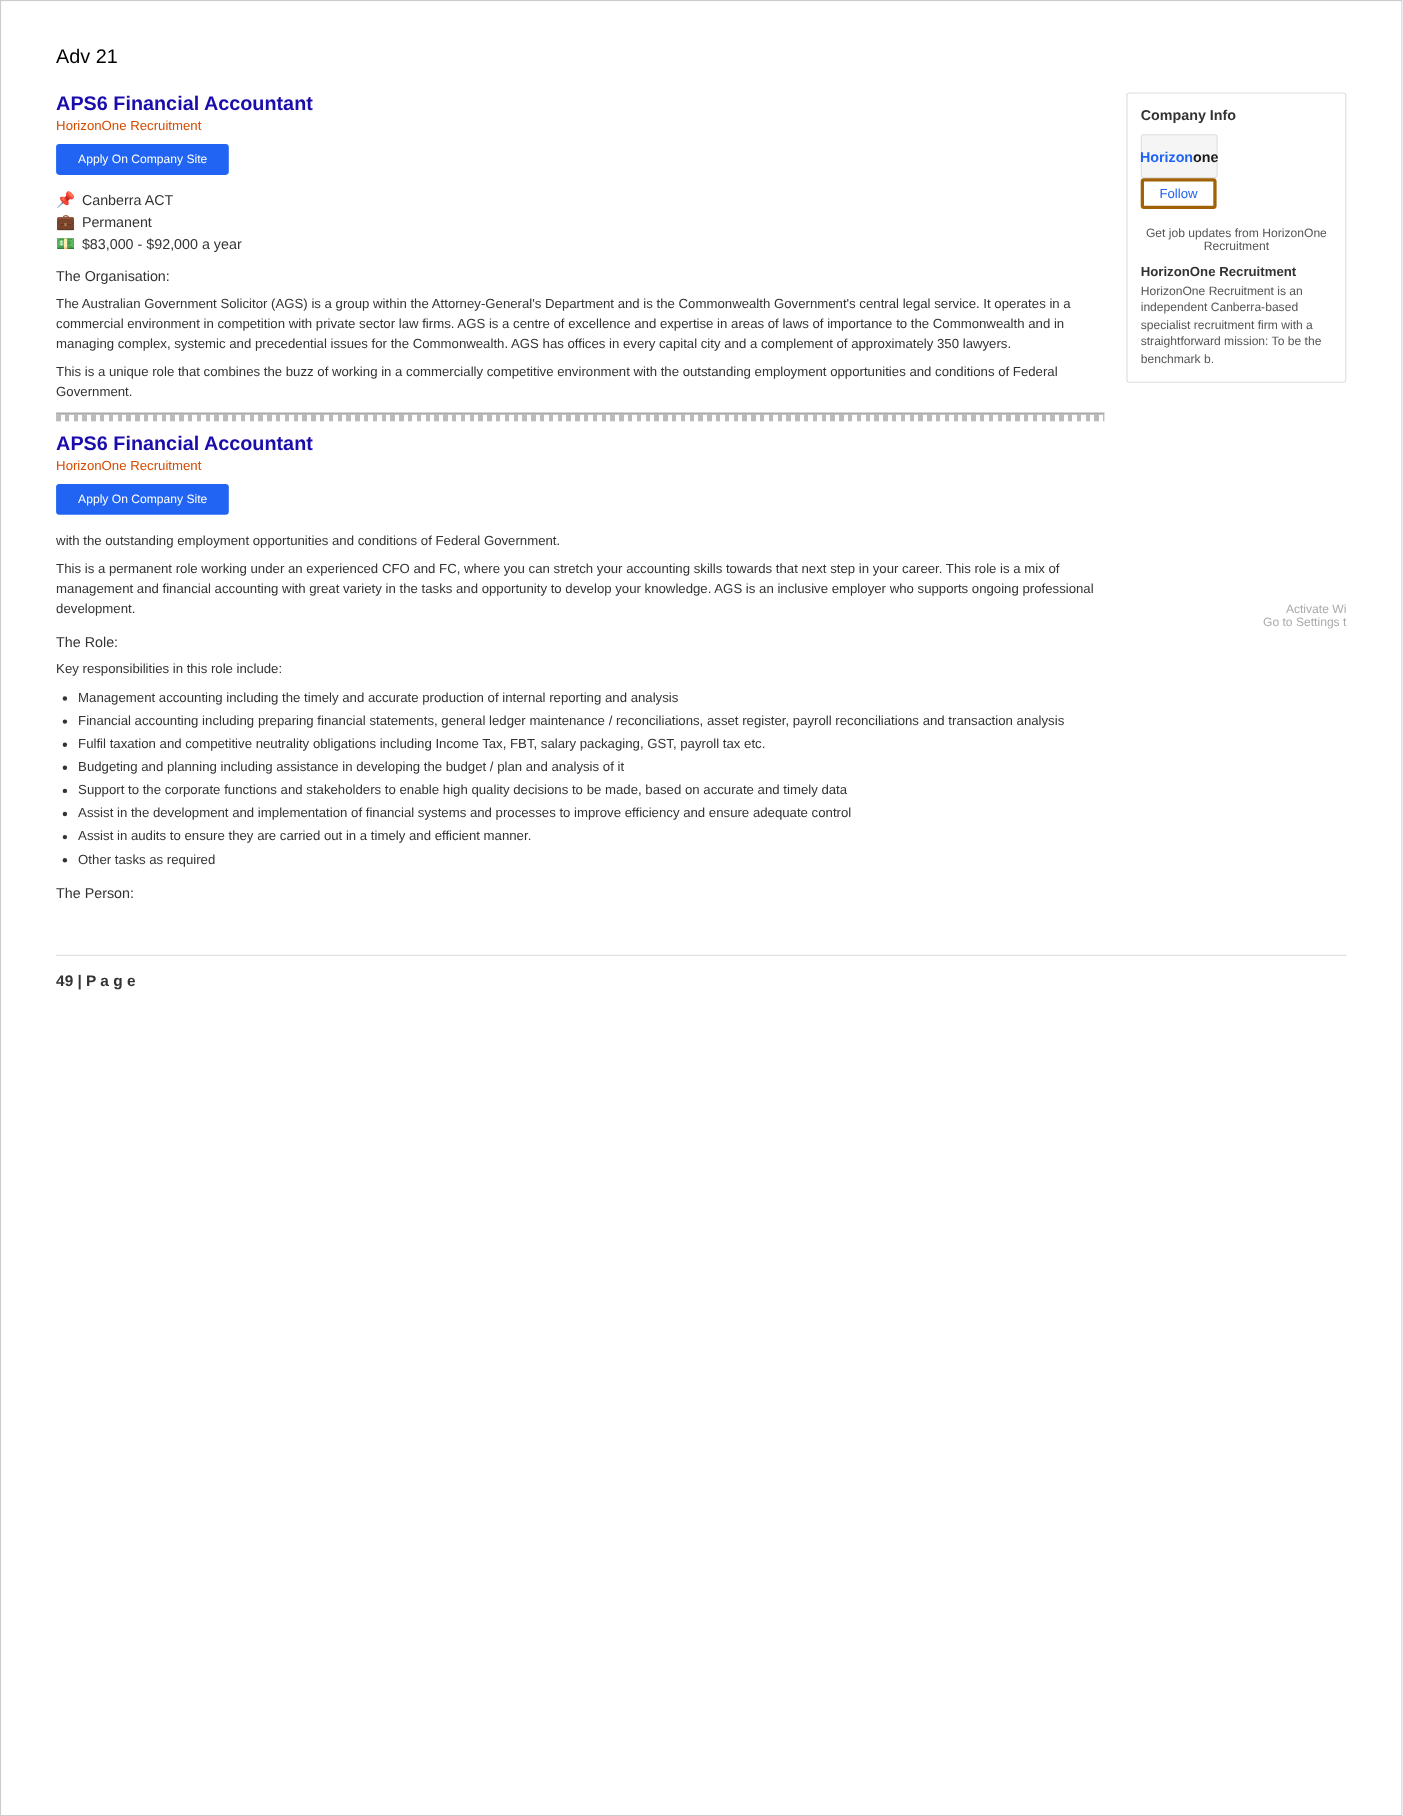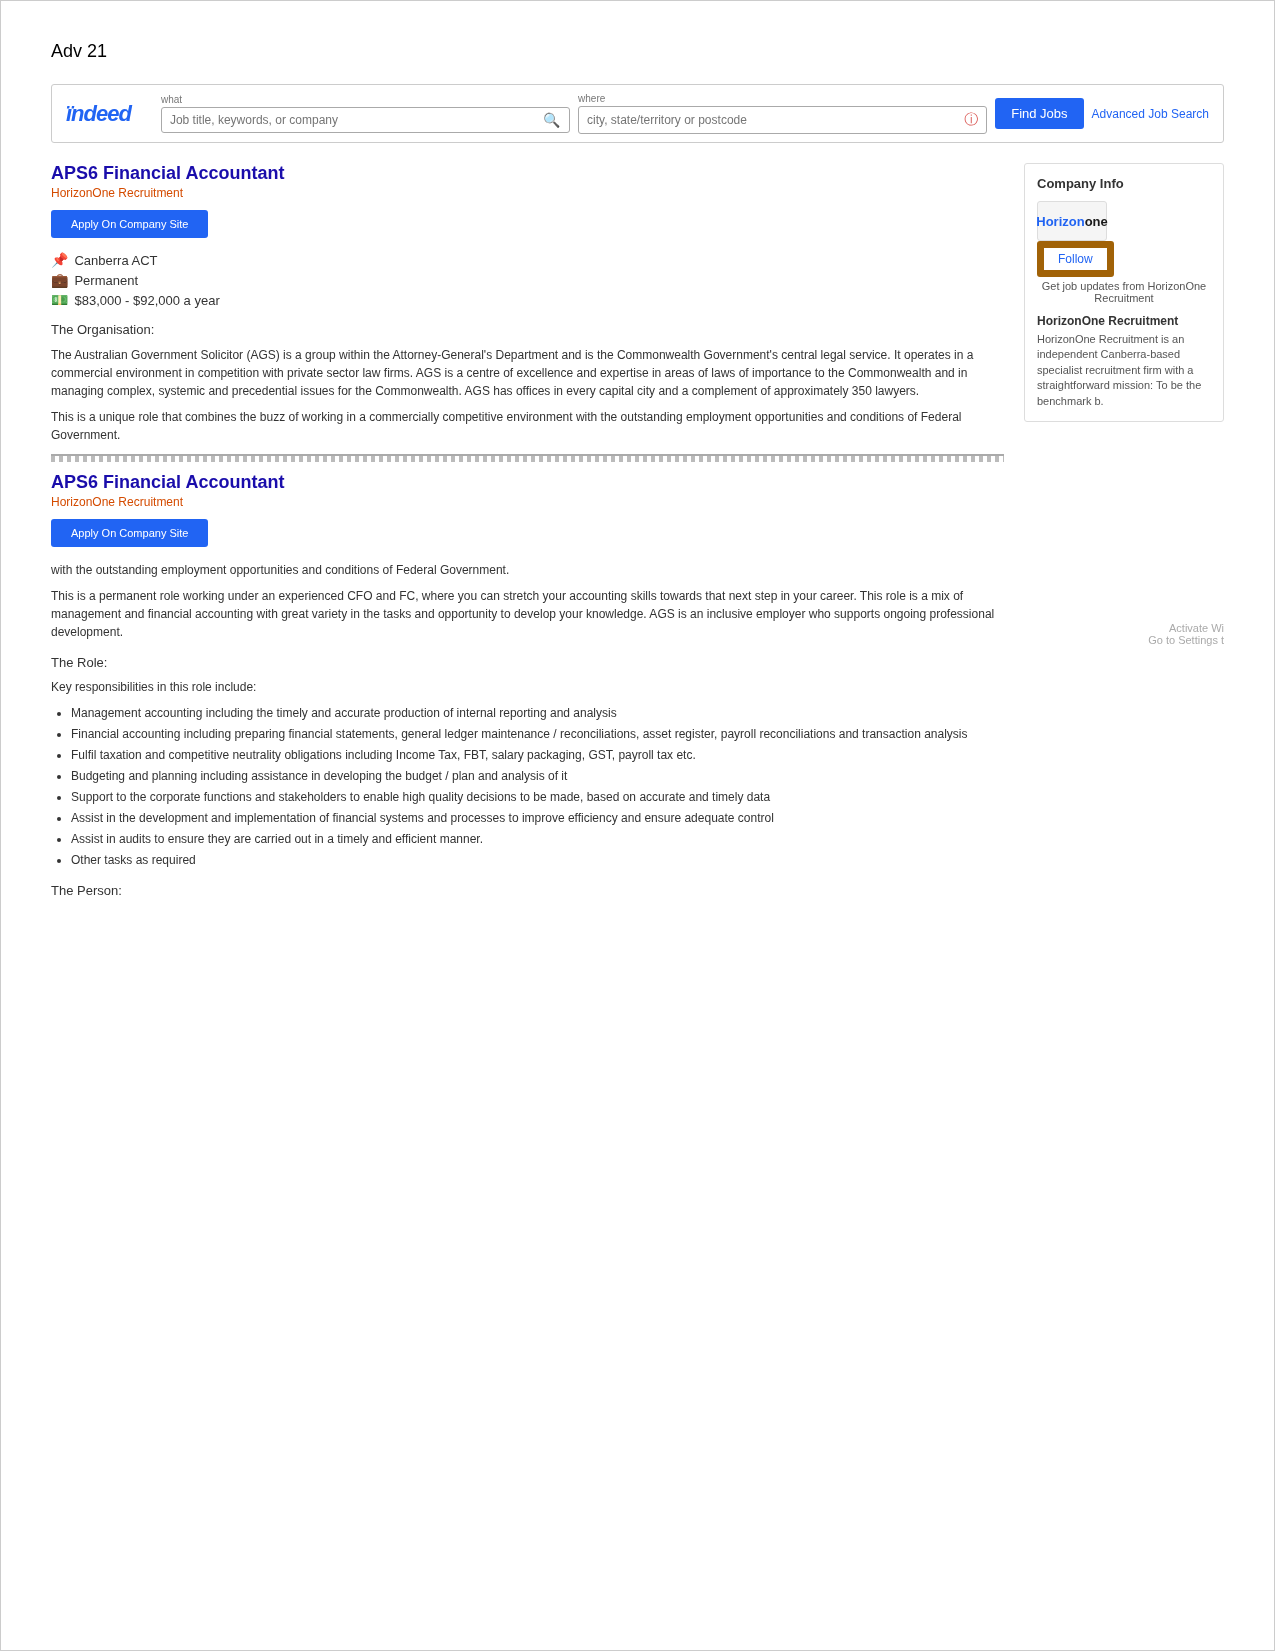--- a/index.html
+++ b/index.html
@@ -191,29 +191,29 @@
       border-radius: 3px;
       display: flex;
       align-items: center;
       justify-content: center;
       margin-bottom: 0;
       font-size: 11px;
       color: #2164f3;
       font-weight: bold;
     }
     .follow-btn {
-      border: 7px solid #a16207;
+      border: 3px solid #a16207;
       color: #2164f3;
       background: #fff;
       border-radius: 3px;
       padding: 4px 14px;
       font-size: 12px;
       cursor: pointer;
       display: block;
-      margin-bottom: 3px;
+      margin-bottom: 16px;
     }
     .get-updates-text {
       font-size: 11px;
       color: #555;
       margin-bottom: 10px;
       text-align: center;
     }
     .company-info-name {
       font-weight: bold;
       font-size: 12px;
@@ -240,43 +240,20 @@
       color: #333;
     }
   </style>
 </head>
 <body>
 
 <div class="page-wrapper">
 
   <div class="adv-title">Adv 21</div>
 
-  <div class="indeed-bar">
-    <div class="indeed-logo">
-      <span style="color:#2164f3; font-style:italic; font-size:22px; font-weight:900;">ïndeed</span>
-    </div>
-    <div class="search-section">
-      <div class="search-field">
-        <label>what</label>
-        <div class="input-row">
-          <input type="text" placeholder="Job title, keywords, or company" style="">
-          <span class="search-icon-char">🔍</span>
-        </div>
-      </div>
-      <div class="search-field">
-        <label>where</label>
-        <div class="input-row">
-          <input type="text" placeholder="city, state/territory or postcode" style="">
-          <span class="location-icon-char">ⓘ</span>
-        </div>
-      </div>
-      <button class="find-jobs-btn">Find Jobs</button>
-      <a href="#" class="advanced-link">Advanced Job Search</a>
-    </div>
-  </div>
 
   <div class="main-content">
 
     <div class="job-panel">
 
       <div>
         <div class="job-title">APS6 Financial Accountant</div>
         <a href="#" class="company-name-link">HorizonOne Recruitment</a>
         <button class="apply-btn">Apply On Company Site</button>
       </div>
@@ -342,14 +319,17 @@
         <div class="company-info-desc">HorizonOne Recruitment is an independent Canberra-based specialist recruitment firm with a straightforward mission: To be the benchmark b.</div>
       </div>
 
       <div style="margin-top: 200px; font-size: 11px; color: #aaa; text-align: right;">
         <div>Activate Wi</div>
         <div>Go to Settings t</div>
       </div>
     </div>
   </div>
 
+  <div class="page-footer">
+    <span>49 | P a g e</span>
+  </div>
 
 </div>
 
 </body></html>

